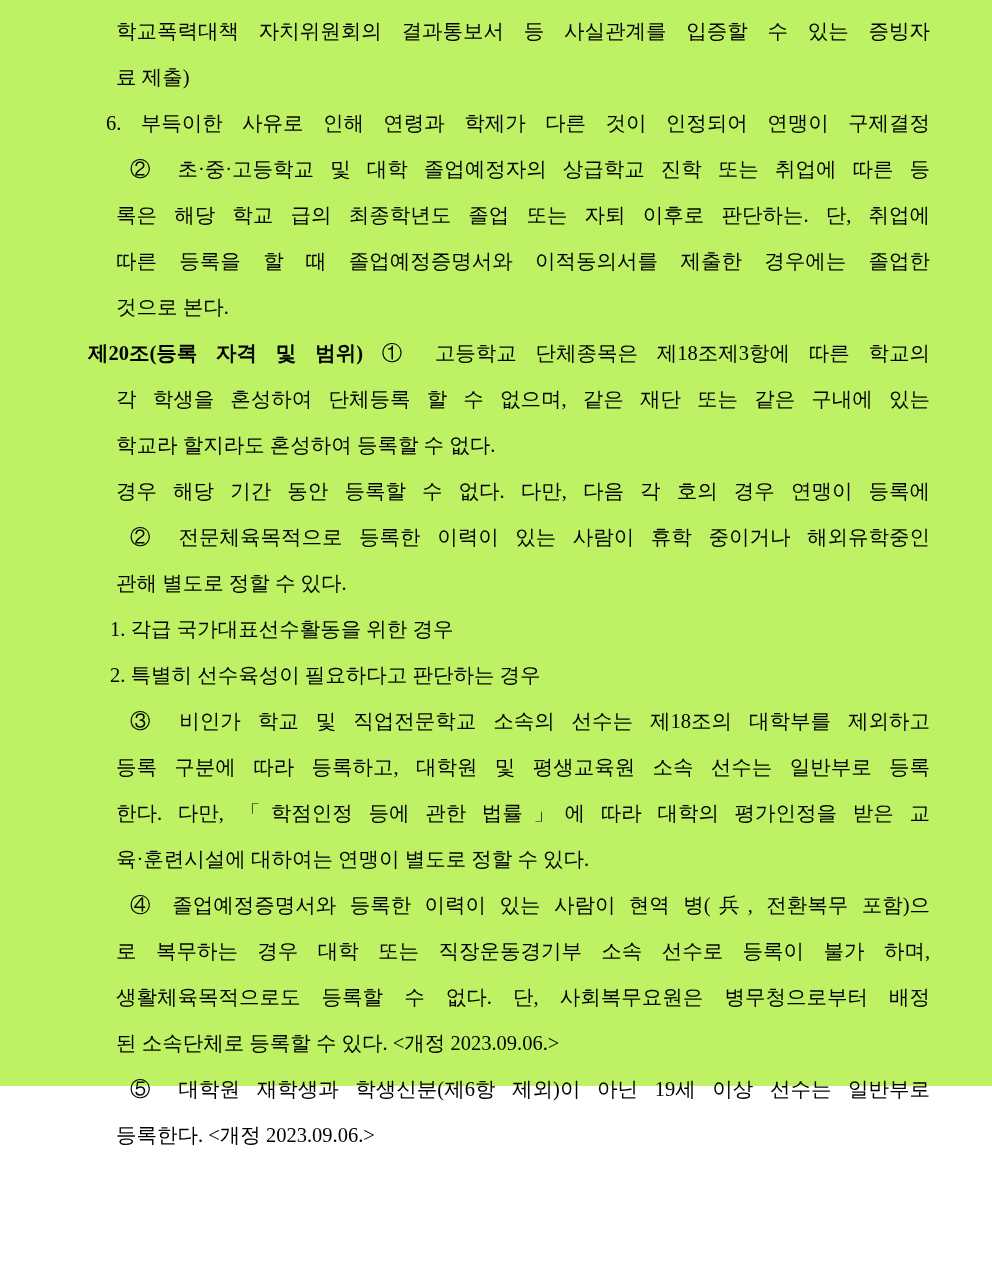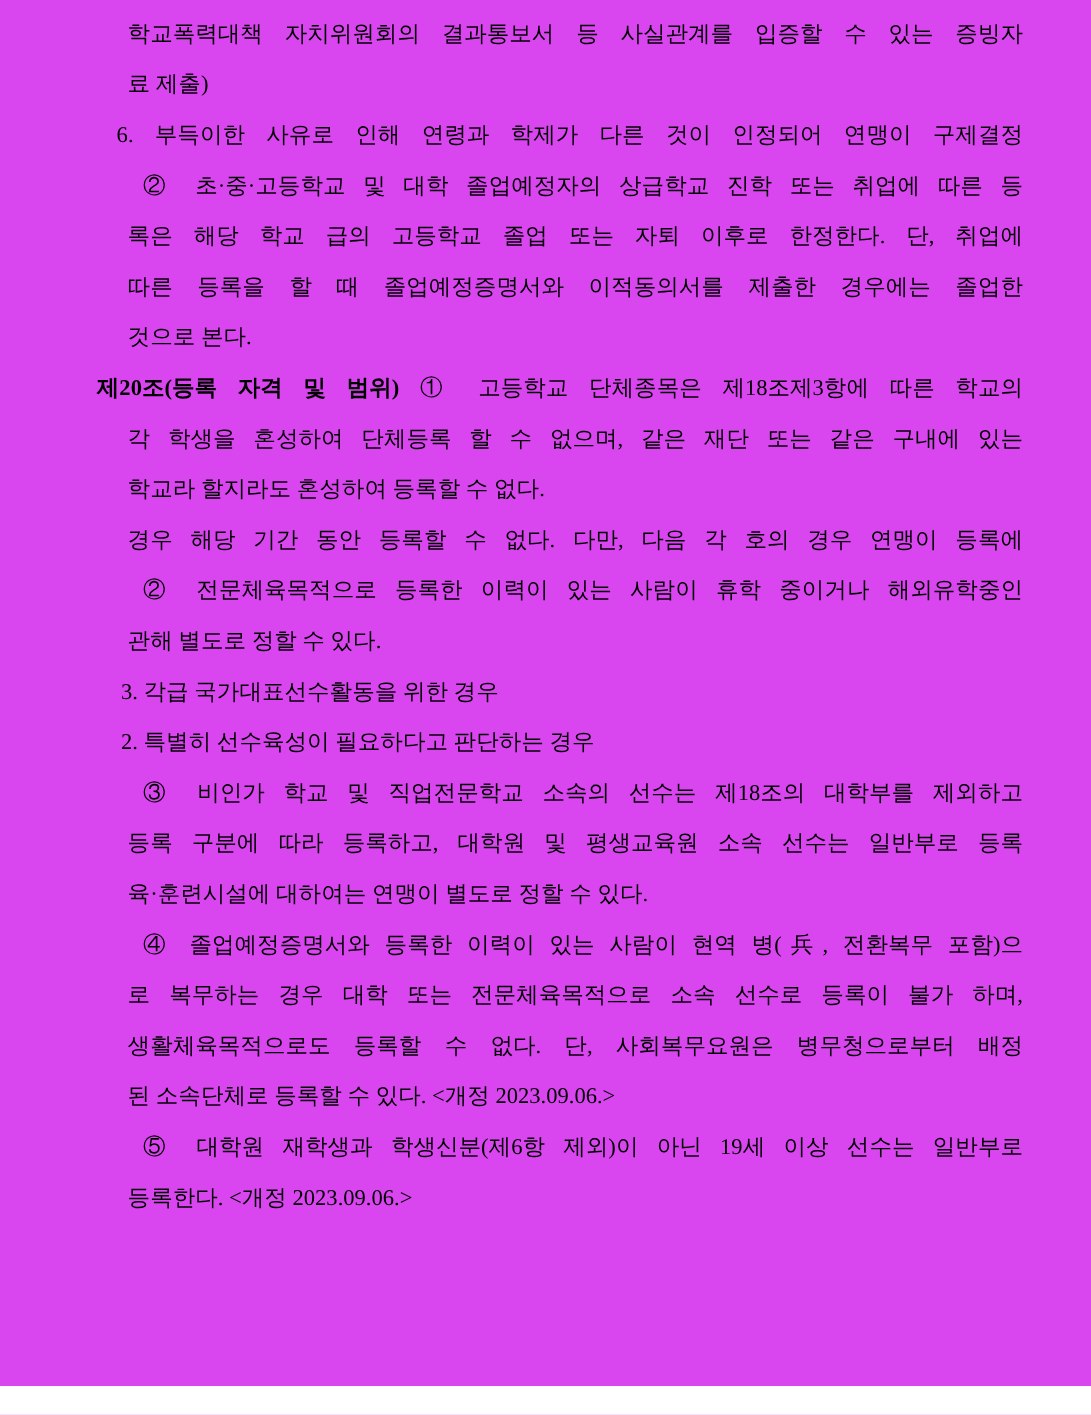--- a/index.html
+++ b/index.html
@@ -9,24 +9,24 @@
   }
   body {
     width: 992px;
     height: 1286px;
     font-family: "Liberation Serif", "DejaVu Serif", serif;
     color: #000000;
   }
   .page {
     position: relative;
     width: 992px;
-    height: 1260px;
+    height: 1086px;
     box-sizing: border-box;
     padding: 8px 62px 0 88px;
-    background: #d946ef;
+    background: #bef264;
     font-family: Liberation Serif, serif;
   }
   .para {
     font-size: 20.5px;
     line-height: 46px;
     text-align: justify;
     text-justify: inter-word;
     margin: 0;
     word-break: keep-all;
   }
@@ -62,34 +62,35 @@
 </style>
 </head>
 <body>
 
 <div class="page">
   <div id="body-text">
       <div class="para p-cont jfull"><span>학교폭력대책 자치위원회의 결과통보서 등 사실관계를 입증할 수 있는 증빙자</span></div>
       <div class="para p-cont"><span>료 제출)</span></div>
       <div class="para p-num jfull"><span>6. 부득이한 사유로 인해 연령과 학제가 다른 것이 인정되어 연맹이 구제결정</span></div>
       <div class="para p-circle jfull"><span>② 초·중·고등학교 및 대학 졸업예정자의 상급학교 진학 또는 취업에 따른 등</span></div>
-      <div class="para p-cont jfull"><span>록은 해당 학교 급의 고등학교 졸업 또는 자퇴 이후로 한정한다. 단, 취업에</span></div>
+      <div class="para p-cont jfull"><span>록은 해당 학교 급의 최종학년도 졸업 또는 자퇴 이후로 판단하는. 단, 취업에</span></div>
       <div class="para p-cont jfull"><span>따른 등록을 할 때 졸업예정증명서와 이적동의서를 제출한 경우에는 졸업한</span></div>
       <div class="para p-cont"><span>것으로 본다.</span></div>
       <div class="para p-article jfull"><span class="bold">제20조(등록 자격 및 범위)</span><span> ① 고등학교 단체종목은 제18조제3항에 따른 학교의</span></div>
       <div class="para p-cont jfull"><span>각 학생을 혼성하여 단체등록 할 수 없으며, 같은 재단 또는 같은 구내에 있는</span></div>
       <div class="para p-cont"><span>학교라 할지라도 혼성하여 등록할 수 없다.</span></div>
       <div class="para p-cont jfull"><span>경우 해당 기간 동안 등록할 수 없다. 다만, 다음 각 호의 경우 연맹이 등록에</span></div>
       <div class="para p-circle jfull"><span>② 전문체육목적으로 등록한 이력이 있는 사람이 휴학 중이거나 해외유학중인</span></div>
       <div class="para p-cont"><span>관해 별도로 정할 수 있다.</span></div>
-      <div class="para p-item"><span>3. 각급 국가대표선수활동을 위한 경우</span></div>
+      <div class="para p-item"><span>1. 각급 국가대표선수활동을 위한 경우</span></div>
       <div class="para p-item"><span>2. 특별히 선수육성이 필요하다고 판단하는 경우</span></div>
       <div class="para p-circle jfull"><span>③ 비인가 학교 및 직업전문학교 소속의 선수는 제18조의 대학부를 제외하고</span></div>
       <div class="para p-cont jfull"><span>등록 구분에 따라 등록하고, 대학원 및 평생교육원 소속 선수는 일반부로 등록</span></div>
+      <div class="para p-cont jfull"><span>한다. 다만, 「학점인정 등에 관한 법률」에 따라 대학의 평가인정을 받은 교</span></div>
       <div class="para p-cont"><span>육·훈련시설에 대하여는 연맹이 별도로 정할 수 있다.</span></div>
       <div class="para p-circle jfull"><span>④ 졸업예정증명서와 등록한 이력이 있는 사람이 현역 병(兵, 전환복무 포함)으</span></div>
-      <div class="para p-cont jfull"><span>로 복무하는 경우 대학 또는 전문체육목적으로 소속 선수로 등록이 불가 하며,</span></div>
+      <div class="para p-cont jfull"><span>로 복무하는 경우 대학 또는 직장운동경기부 소속 선수로 등록이 불가 하며,</span></div>
       <div class="para p-cont jfull"><span>생활체육목적으로도 등록할 수 없다. 단, 사회복무요원은 병무청으로부터 배정</span></div>
       <div class="para p-cont"><span>된 소속단체로 등록할 수 있다. &lt;개정 2023.09.06.&gt;</span></div>
       <div class="para p-circle jfull"><span>⑤ 대학원 재학생과 학생신분(제6항 제외)이 아닌 19세 이상 선수는 일반부로</span></div>
       <div class="para p-cont"><span>등록한다. &lt;개정 2023.09.06.&gt;</span></div>
     </div>
 </div>
 
 </body></html>

